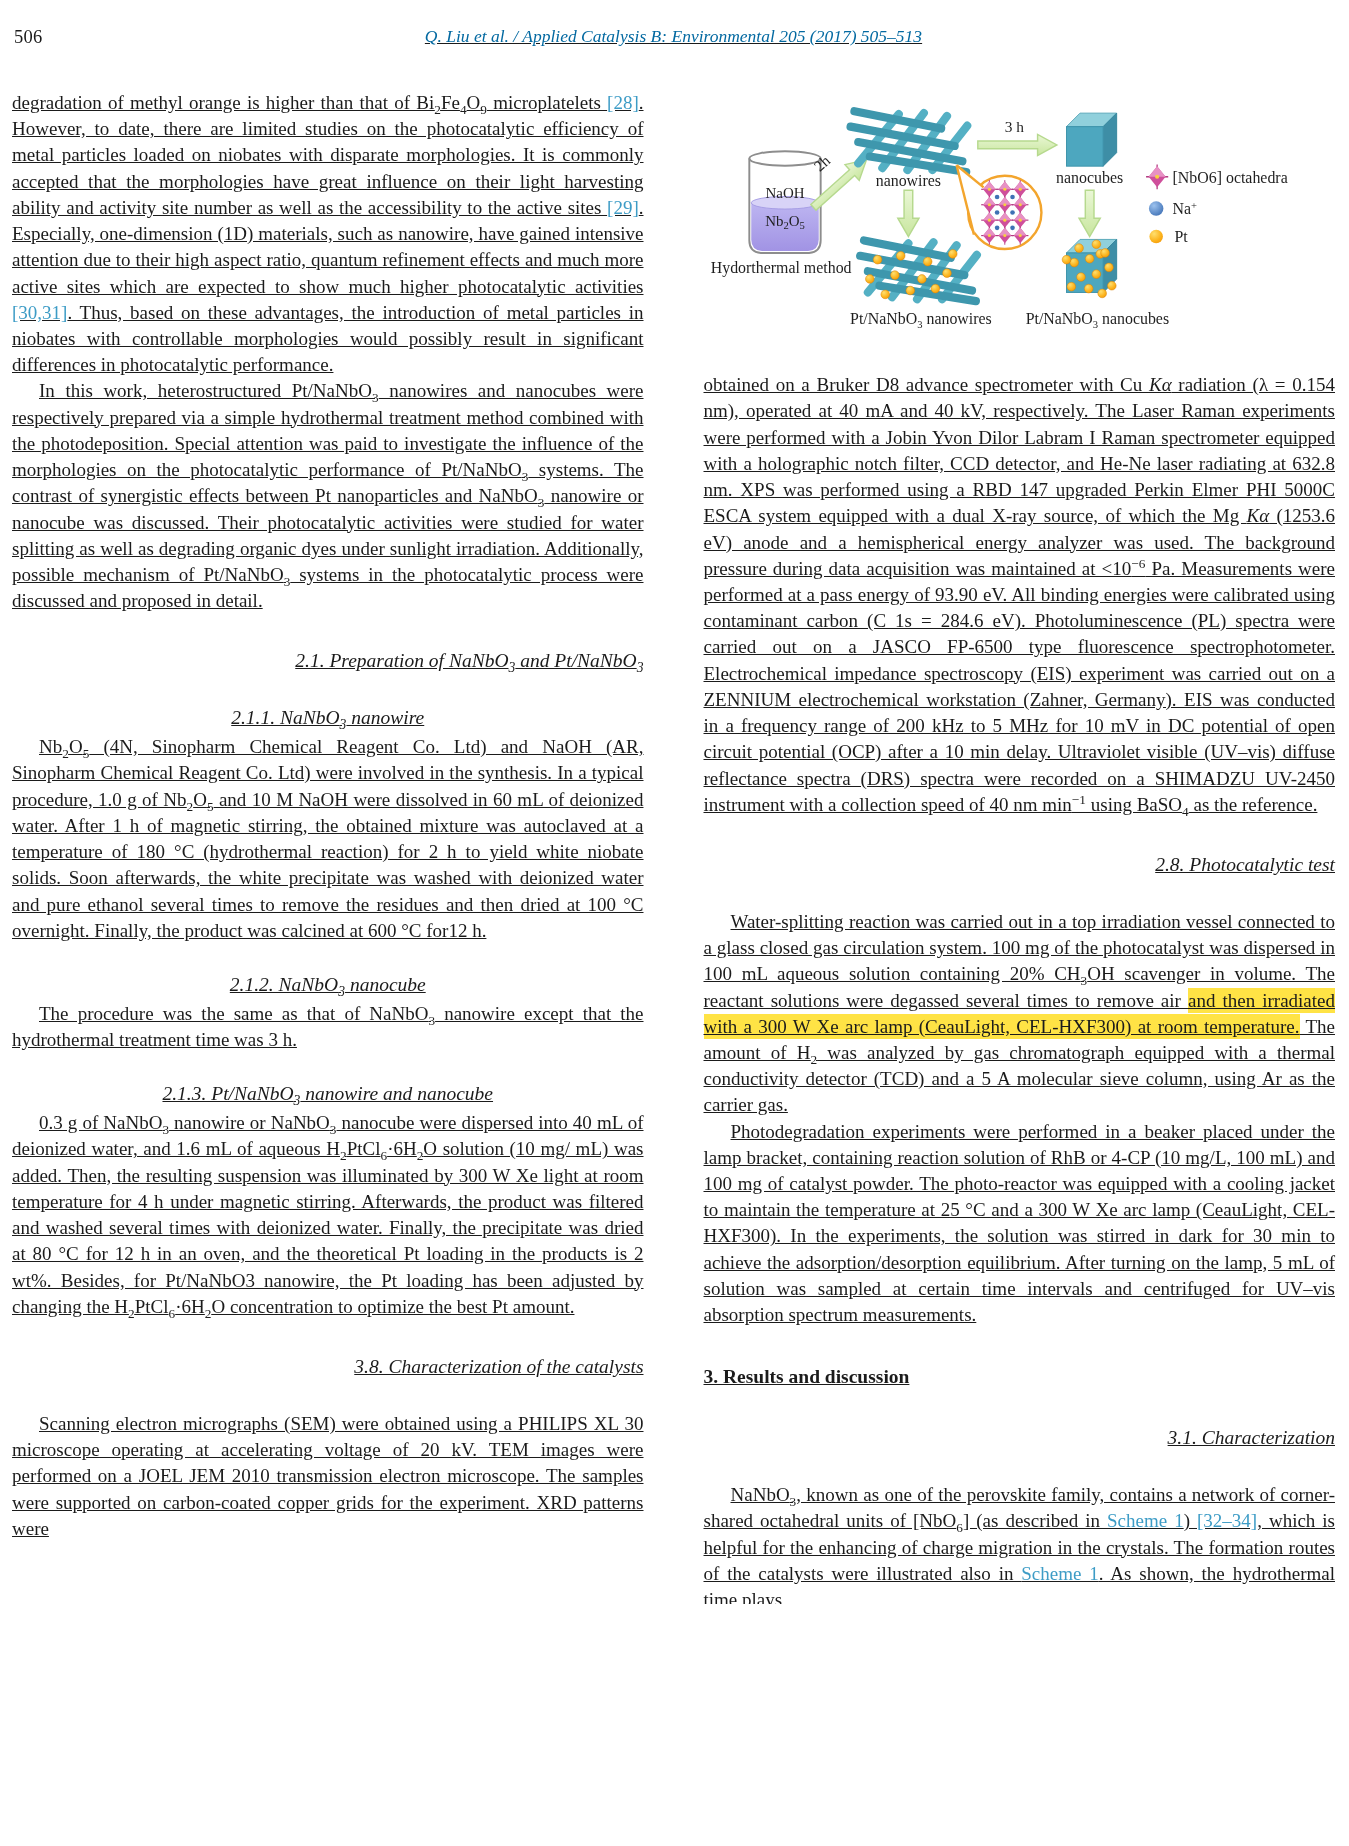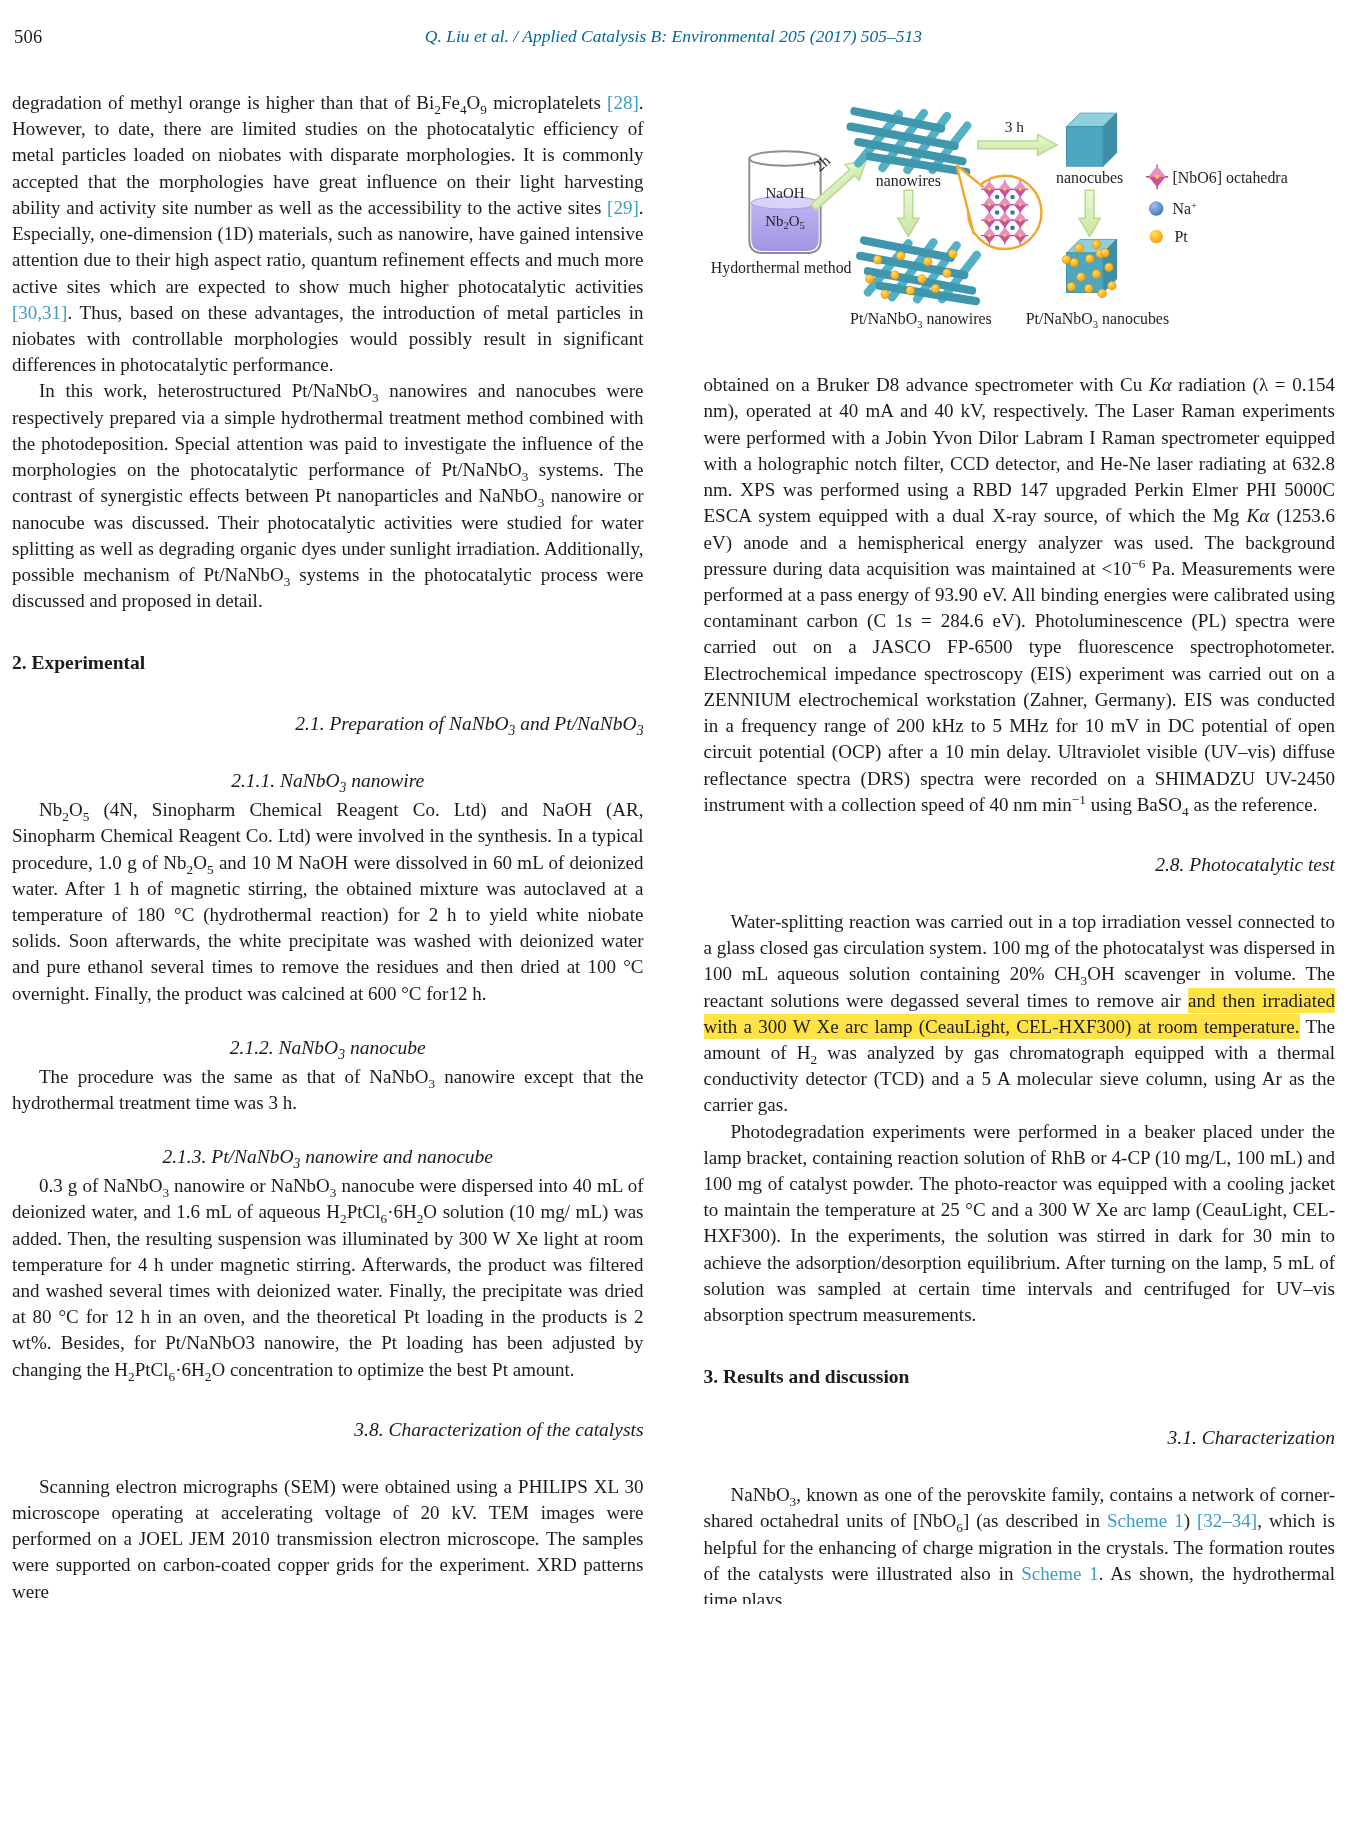--- a/index.html
+++ b/index.html
@@ -1,17 +1,17 @@
 <!DOCTYPE html>
 <html lang="en" style="--cite: #3d9cc6; --hl: #ffe345;"><head>
 <meta charset="utf-8">
 <style>
   html,body{margin:0;padding:0;background:#fff;}
   body{width:1349px;font-family:"Liberation Serif","DejaVu Serif",serif;color:#1b1b1b;}
-  .page{box-sizing:border-box;width:1349px;height:1604px;overflow:hidden;padding:26px 14px 12px 12px;}
+  .page{box-sizing:border-box;width:1349px;height:1604px;overflow:hidden;padding:26px 14px 12px 12px;text-decoration:underline;}
   .hdr{position:relative;height:26px;margin-bottom:38px;}
   .hdr .pg{position:absolute;left:2px;top:1px;font-size:18.5px;letter-spacing:.3px;}
   .hdr .jr{text-align:center;font-style:italic;font-size:17.5px;color:#0369a1;}
   .cols{display:flex;gap:60px;}
   .col{flex:1 1 0;min-width:0;text-align:justify;font-size:19px;line-height:1.38;hyphens:auto;}
   p{margin:0;}
   p.ind{text-indent:27px;}
   h2{font-size:19.5px;font-weight:bold;margin:36px 0 34px;text-align:left;}
   h3{font-size:19.5px;font-style:italic;font-weight:normal;margin:34px 0 30px;text-align:right;}
   h4{font-size:19.5px;font-style:italic;font-weight:normal;margin:28px 0 2px;text-align:center;}
@@ -34,21 +34,20 @@
     <span class="pg">506</span>
     <div class="jr">Q. Liu et al. / Applied Catalysis B: Environmental 205 (2017) 505–513</div>
   </div>
 
   <div class="cols">
 
     <div class="col">
       <p>degradation of methyl orange is higher than that of Bi<sub>2</sub>Fe<sub>4</sub>O<sub>9</sub> microplatelets <span class="cite">[28]</span>. However, to date, there are limited studies on the photocatalytic efficiency of metal particles loaded on niobates with disparate morphologies. It is commonly accepted that the morphologies have great influence on their light harvesting ability and activity site number as well as the accessibility to the active sites <span class="cite">[29]</span>. Especially, one-dimension (1D) materials, such as nanowire, have gained intensive attention due to their high aspect ratio, quantum refinement effects and much more active sites which are expected to show much higher photocatalytic activities <span class="cite">[30,31]</span>. Thus, based on these advantages, the introduction of metal particles in niobates with controllable morphologies would possibly result in significant differences in photocatalytic performance.</p>
       <p class="ind">In this work, heterostructured Pt/NaNbO<sub>3</sub> nanowires and nanocubes were respectively prepared via a simple hydrothermal treatment method combined with the photodeposition. Special attention was paid to investigate the influence of the morphologies on the photocatalytic performance of Pt/NaNbO<sub>3</sub> systems. The contrast of synergistic effects between Pt nanoparticles and NaNbO<sub>3</sub> nanowire or nanocube was discussed. Their photocatalytic activities were studied for water splitting as well as degrading organic dyes under sunlight irradiation. Additionally, possible mechanism of Pt/NaNbO<sub>3</sub> systems in the photocatalytic process were discussed and proposed in detail.</p>
 
-      <h2>2. Experimental</h2>
 
       <h3>2.1. Preparation of NaNbO<sub>3</sub> and Pt/NaNbO<sub>3</sub></h3>
 
       <h4>2.1.1. NaNbO<sub>3</sub> nanowire</h4>
       <p class="ind">Nb<sub>2</sub>O<sub>5</sub> (4N, Sinopharm Chemical Reagent Co. Ltd) and NaOH (AR, Sinopharm Chemical Reagent Co. Ltd) were involved in the synthesis. In a typical procedure, 1.0 g of Nb<sub>2</sub>O<sub>5</sub> and 10 M NaOH were dissolved in 60 mL of deionized water. After 1 h of magnetic stirring, the obtained mixture was autoclaved at a temperature of 180 °C (hydrothermal reaction) for 2 h to yield white niobate solids. Soon afterwards, the white precipitate was washed with deionized water and pure ethanol several times to remove the residues and then dried at 100 °C overnight. Finally, the product was calcined at 600 °C for12 h.</p>
 
       <h4>2.1.2. NaNbO<sub>3</sub> nanocube</h4>
       <p class="ind">The procedure was the same as that of NaNbO<sub>3</sub> nanowire except that the hydrothermal treatment time was 3 h.</p>
 
       <h4>2.1.3. Pt/NaNbO<sub>3</sub> nanowire and nanocube</h4>

